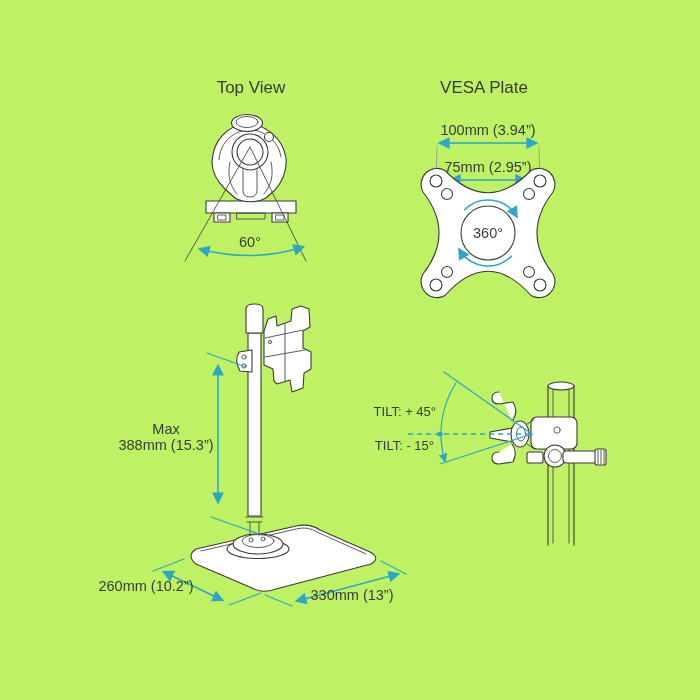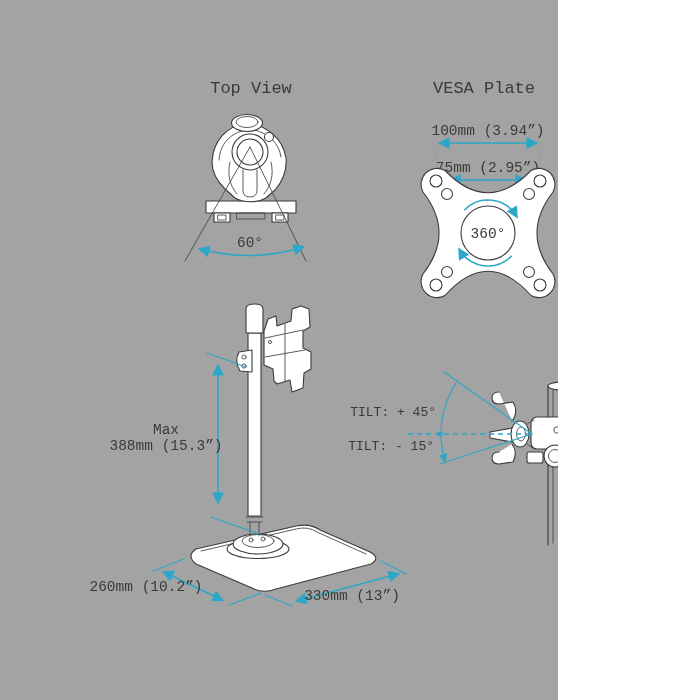--- a/index.html
+++ b/index.html
@@ -1,18 +1,18 @@
 <!DOCTYPE html>
 <html><head>
 <meta charset="utf-8">
 <style>
   html,body{margin:0;padding:0;background:#fff;}
   #canvas{
-    position:relative;width:558px;height:700px;background:#a3a3a3;
-    font-family:Liberation Mono, monospace;overflow:hidden;
+    position:relative;width:700px;height:700px;background:#bef264;
+    font-family:Liberation Sans, sans-serif;overflow:hidden;
   }
   svg text{fill:#3a3a3a;}
   .title{font-size:17px;}
   .dim{font-size:14.5px;}
   .tilt-label{font-size:13px;}
   .ink{stroke:#3b3b3b;fill:none;stroke-width:1.1;stroke-linejoin:round;stroke-linecap:round;}
   .ink-thin{stroke:#4a4a4a;fill:none;stroke-width:0.9;stroke-linejoin:round;stroke-linecap:round;}
   .ink-fill{stroke:#3b3b3b;fill:#ffffff;stroke-width:1.1;stroke-linejoin:round;stroke-linecap:round;}
   .ext{stroke:#9b9b9b;fill:none;stroke-width:0.9;}
   .accent{stroke:#2da7c7;fill:none;stroke-width:1.6;stroke-linecap:round;}

